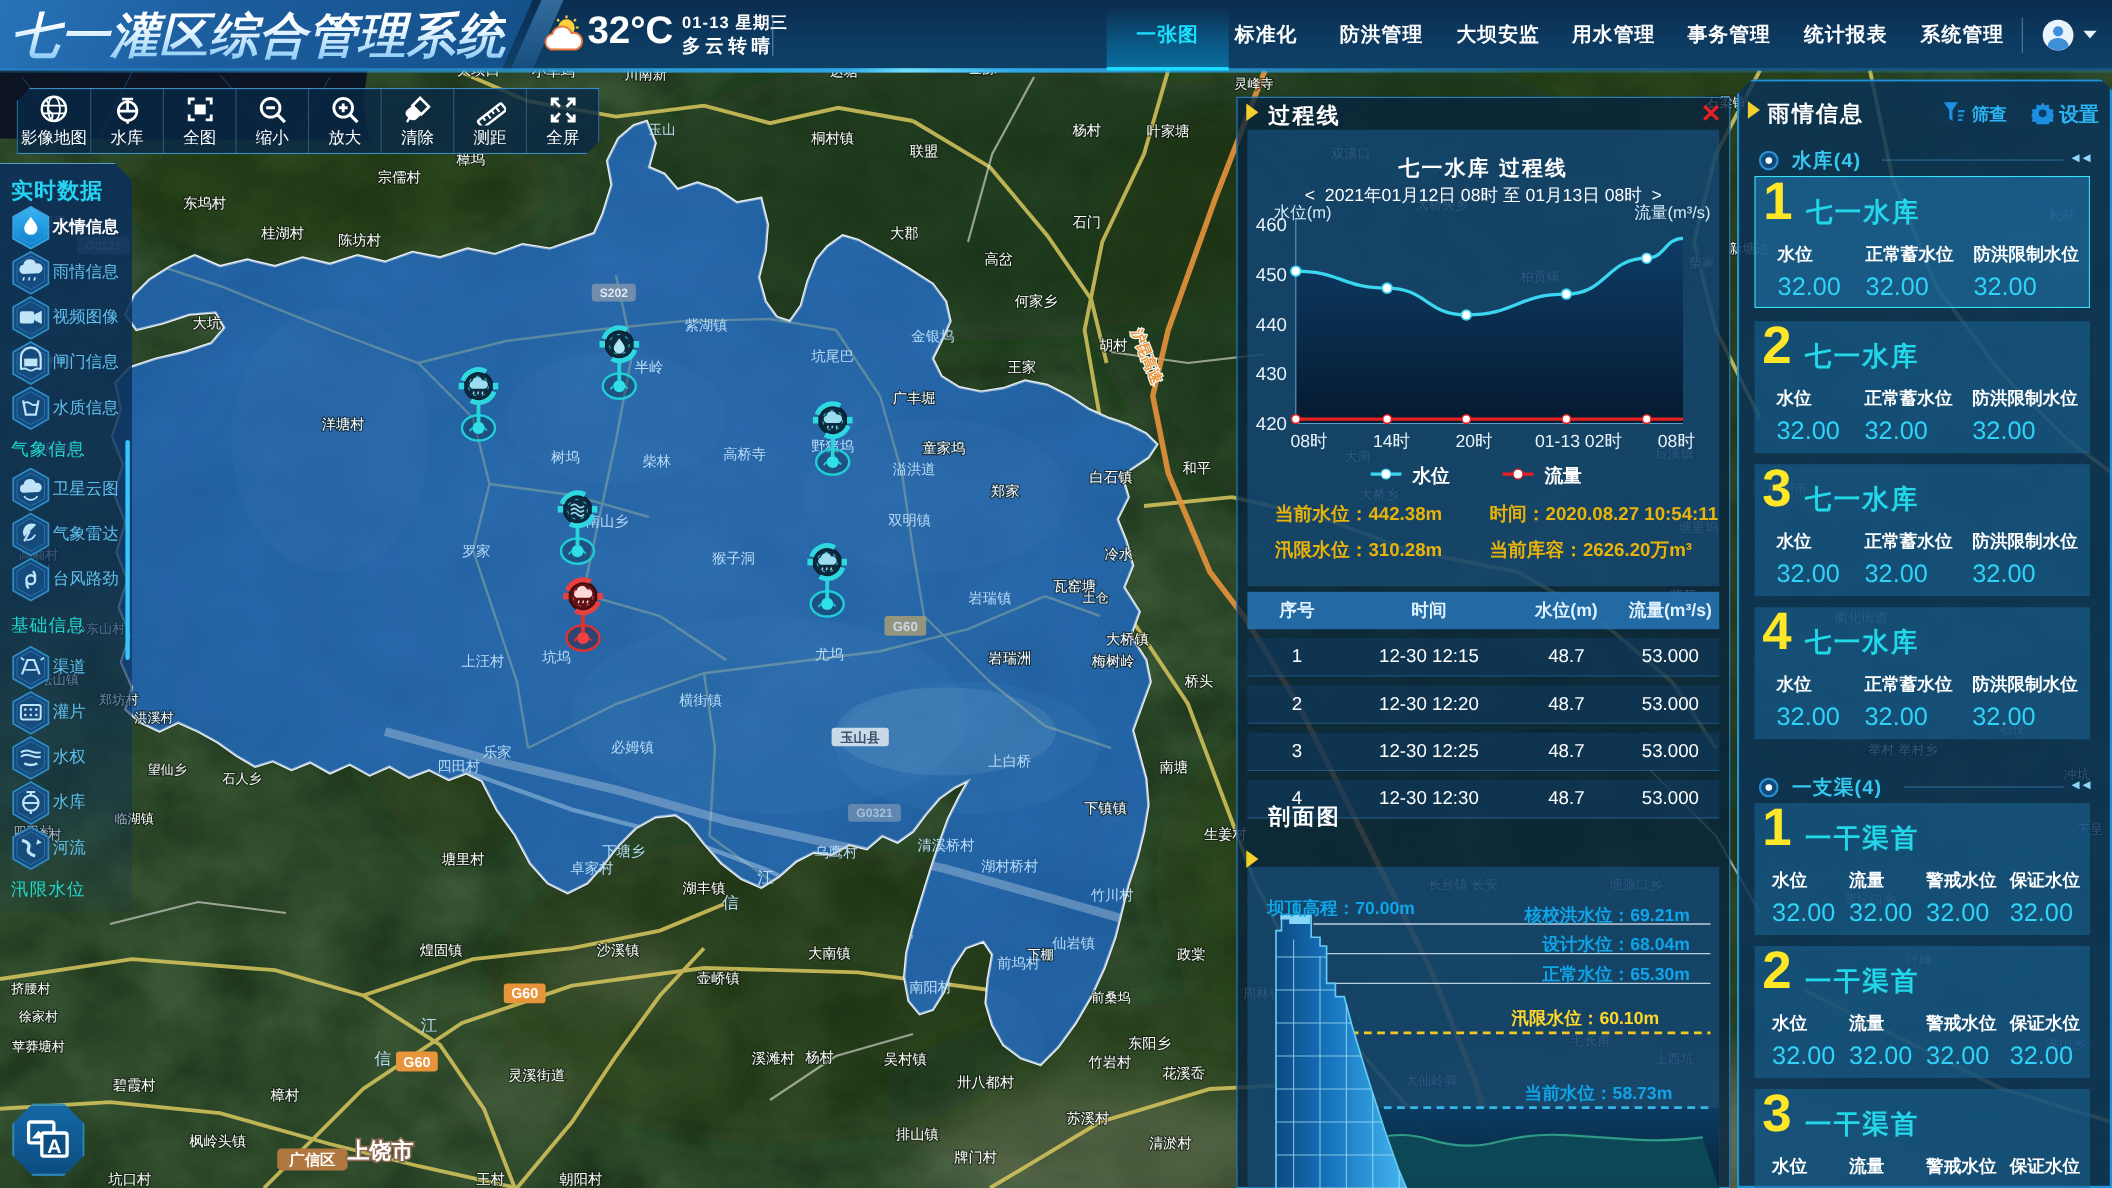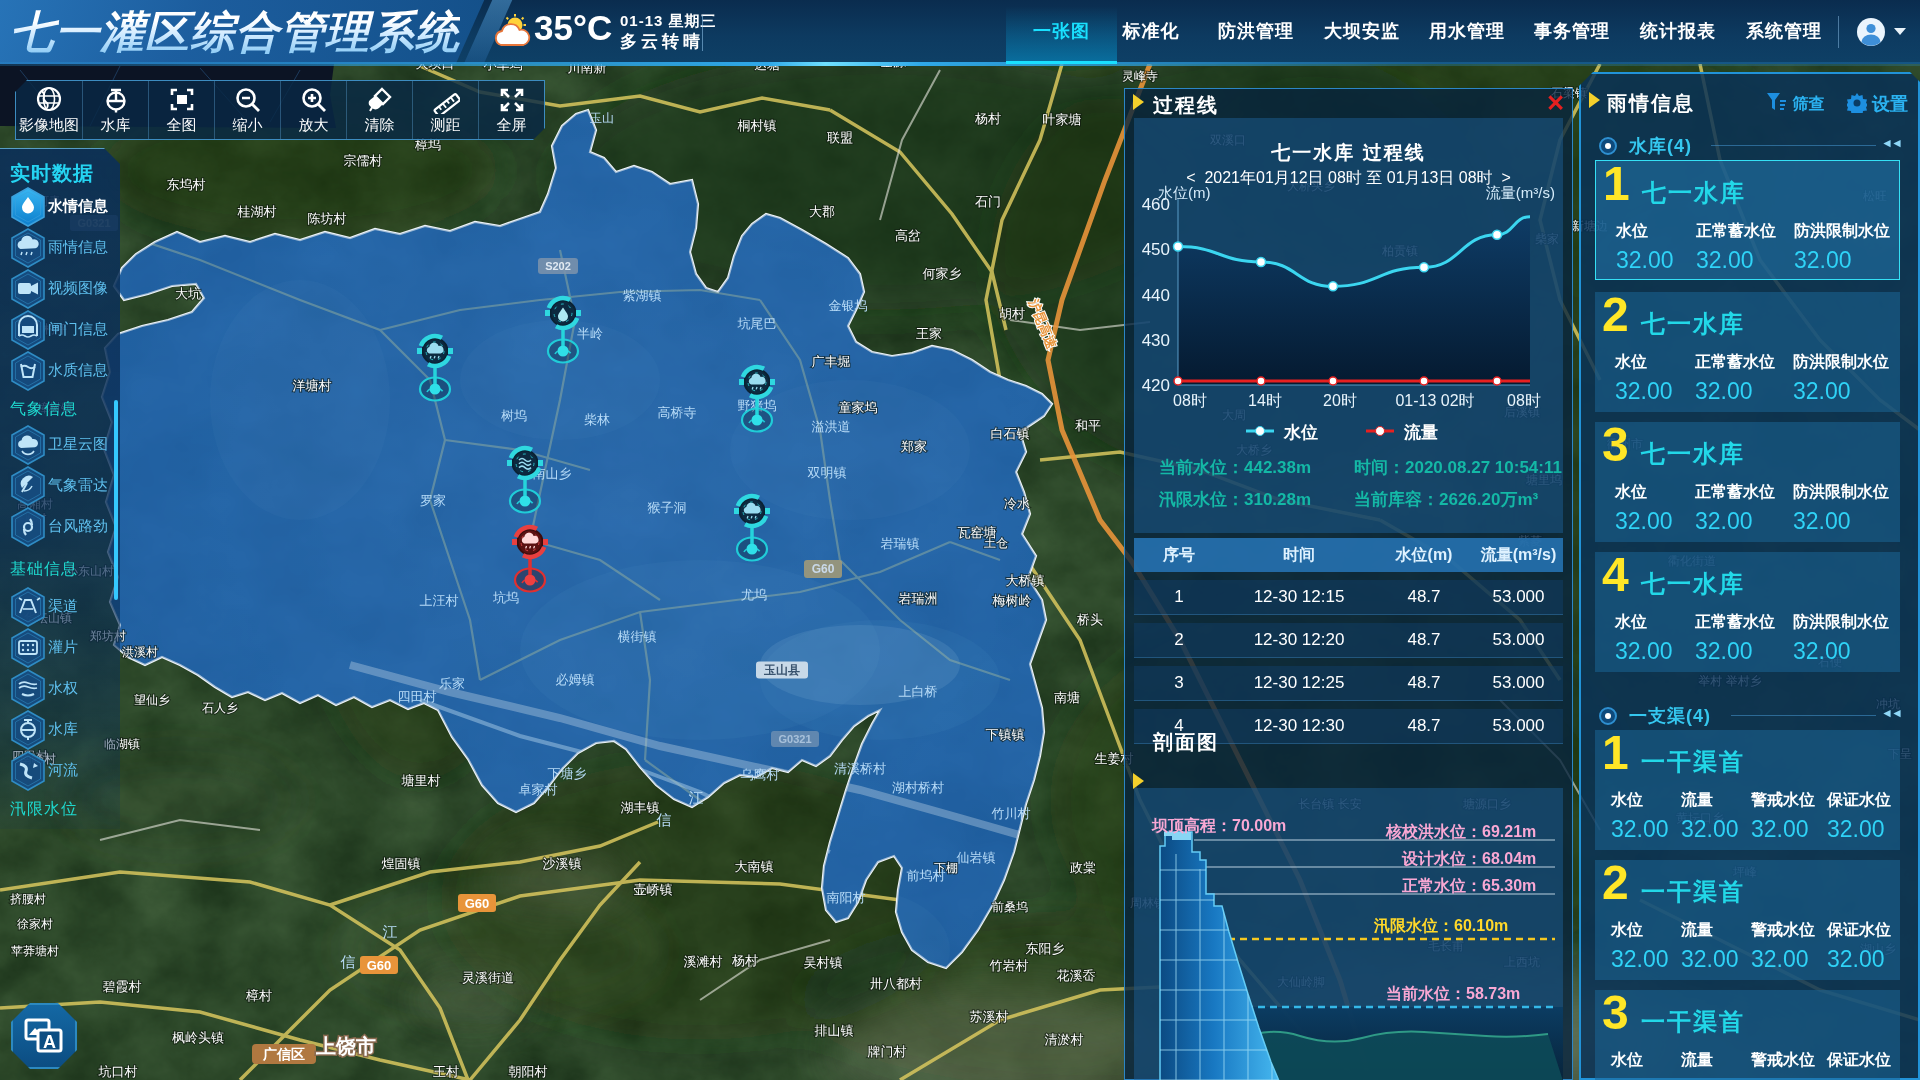--- a/index.html
+++ b/index.html
@@ -53,29 +53,29 @@
 #lscroll{position:absolute;left:114px;top:400px;width:4px;height:200px;background:#35c8ff;border-radius:2px;z-index:21;}
 .ptitle{position:absolute;font-size:20px;font-weight:bold;color:#fff;letter-spacing:2px;}
 .yarrow{position:absolute;width:0;height:0;border-top:8px solid transparent;border-bottom:8px solid transparent;border-left:11px solid #f4d02c;}
 #ppanel{position:absolute;left:1124px;top:88px;width:449px;height:992px;z-index:20;
   background:rgba(8,36,62,.80);border:1px solid #2c86c6;box-sizing:border-box;}
 #pclose{position:absolute;left:421px;top:1px;color:#e42020;font-size:23px;font-weight:bold;}
 #chartbox{position:absolute;left:9px;top:29px;width:429px;height:415px;background:rgba(30,96,152,.48);}
 #ctitle{position:absolute;left:0;top:22px;width:100%;text-align:center;font-size:19px;font-weight:bold;color:#fff;letter-spacing:2px;}
 #csub{position:absolute;left:0;top:50px;width:100%;text-align:center;font-size:16px;color:#fff;}
 .axlab{position:absolute;top:66px;font-size:15px;color:#d6ecfb;}
-.stat{position:absolute;font-size:17px;font-weight:bold;color:#14b8a6;white-space:nowrap;}
+.stat{position:absolute;font-size:17px;font-weight:bold;color:#eab308;white-space:nowrap;}
 #tablebox{position:absolute;left:9px;top:449px;width:429px;}
 .trow{display:flex;color:#fff;font-size:17px;text-align:center;align-items:center;}
 .trow>div{flex:none;}
 .tc1{width:90px;}.tc2{width:150px;}.tc3{width:100px;}.tc4{width:89px;}
 #thead{height:34px;background:rgba(38,114,176,.9);color:#dff2ff;font-weight:bold;font-size:16px;}
 .trow.r{height:34px;background:rgba(18,66,110,.45);margin-top:8px;border-bottom:1px solid rgba(70,150,210,.35);}
 #profbox{position:absolute;left:9px;top:699px;width:429px;height:293px;background:rgba(30,96,152,.48);overflow:hidden;}
-.plab{position:absolute;font-size:16px;font-weight:bold;color:#f9a8d4;white-space:nowrap;}
+.plab{position:absolute;font-size:16px;font-weight:bold;color:#0ea5e9;white-space:nowrap;}
 #rpanel{position:absolute;left:1579px;top:72px;width:341px;height:1008px;z-index:20;
   background:rgba(10,50,88,.84);border:2px solid #2193d8;box-sizing:border-box;
   clip-path:polygon(14px 0,calc(100% - 10px) 0,100% 10px,100% 100%,0 100%,0 14px);}
 .rsec{position:absolute;left:18px;font-size:18px;font-weight:bold;color:#35c8f0;letter-spacing:1px;white-space:nowrap;}
 .rline{position:absolute;height:1px;background:rgba(70,150,210,.55);}
 .rarr{position:absolute;color:#8fd8f8;font-size:12px;letter-spacing:-2px;}
 .card{position:absolute;left:14px;width:305px;height:120px;background:rgba(28,100,150,.55);box-sizing:border-box;}
 .card.sel{border:1px solid #35e0f5;background:rgba(34,116,170,.6);}
 .card .num{position:absolute;left:7px;top:-5px;font-size:48px;font-weight:bold;color:#ffe627;}
 .card .ttl{position:absolute;left:46px;top:16px;font-size:24px;font-weight:bold;color:#22d8e8;letter-spacing:2px;}
@@ -483,21 +483,21 @@
 <svg width="42" height="36" viewBox="0 0 42 36" style="position:absolute;left:0;top:13px">
 <circle cx="23" cy="12" r="7.5" fill="#ffd23a"></circle>
 <g stroke="#ffd23a" stroke-width="2">
             <line x1="23" y1="1" x2="23" y2="3.5"></line>
             <line x1="31.5" y1="4.5" x2="29.8" y2="6.2"></line>
             <line x1="34" y1="12" x2="31.5" y2="12"></line>
             <line x1="14.5" y1="4.5" x2="16.2" y2="6.2"></line>
           </g>
 <path d="M9 32 a7.2 7.2 0 0 1 1-14 a9.2 9.2 0 0 1 17.5-1 a6.8 6.8 0 0 1 4 15 z" fill="#fff" stroke="#e8763a" stroke-width="1.8"></path>
 </svg>
-<div id="temp">35°C</div>
+<div id="temp">32°C</div>
 <div id="dateblk">
           <div class="d1">01-13 星期三</div>
           <div class="d2">多云转晴</div>
         </div>
 <div id="wsep"></div>
 </div>
 <div id="nav">
 <div class="tab act" style="left:1006px;width:111px">一张图</div>
 <div class="tab" style="left:1115px;width:72px">标准化</div>
 <div class="tab" style="left:1211px;width:90px">防洪管理</div>

